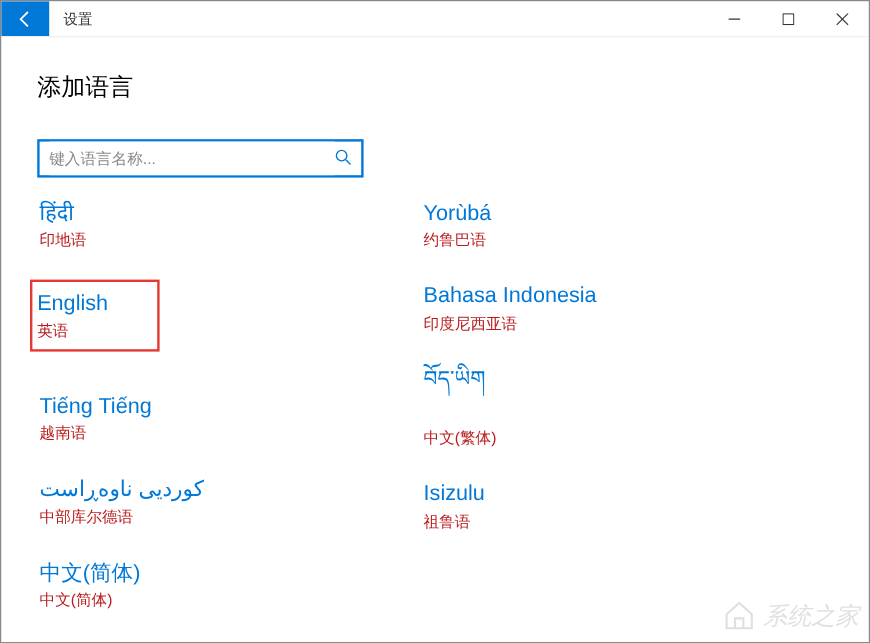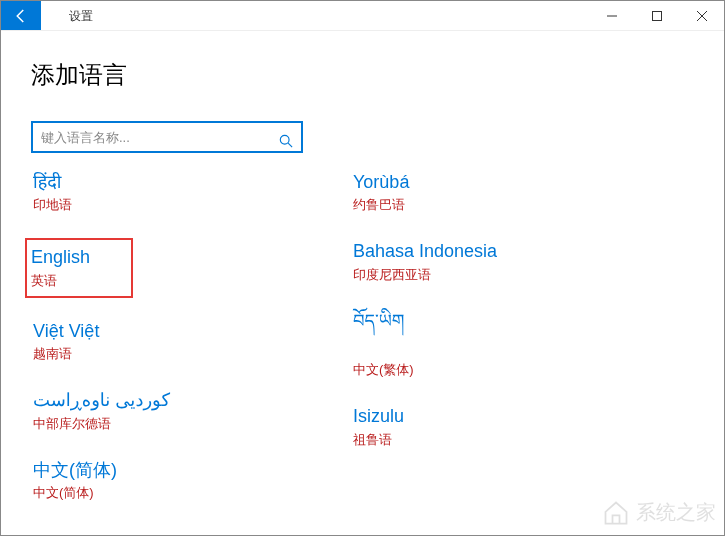--- a/index.html
+++ b/index.html
@@ -1,37 +1,37 @@
 <!DOCTYPE html>
 <html><head>
   <meta charset="utf-8">
   <style>
     * { margin: 0; padding: 0; box-sizing: border-box; font-family: "Microsoft YaHei", "Segoe UI", sans-serif; }
     body { background: #fff; width: 725px; height: 536px; overflow: hidden; position: relative; border: 1px solid #888; }
     .titlebar { height: 30px; display: flex; align-items: stretch; border-bottom: 1px solid #eee; }
     .back-btn { width: 40px; background: #0078d7; display: flex; align-items: center; justify-content: center; cursor: pointer; }
     .back-btn svg { width: 18px; height: 18px; }
-    .title-text { flex: 0 0 auto; padding: 0 28px; font-size: 12px; line-height: 30px; color: #333; }
+    .title-text { flex: 0 0 auto; padding: 0 12px; font-size: 12px; line-height: 30px; color: #333; }
     .spacer { flex: 1; }
     .win-controls { display: flex; }
     .win-btn { width: 45px; display: flex; align-items: center; justify-content: center; cursor: pointer; font-size: 14px; color: #333; }
     .content { padding: 28px 30px 0 30px; }
-    .page-title { font-size: 24px; font-weight: 400; color: #000; margin-bottom: 30px; }
+    .page-title { font-size: 20px; font-weight: 400; color: #000; margin-bottom: 30px; }
     .search-wrap { margin-bottom: 16px; }
-    .search-box { width: 272px; height: 32px; border: 2px solid #0078d7; display: flex; align-items: flex-end; padding: 0 8px; }
+    .search-box { width: 272px; height: 32px; border: 2px solid #0078d7; display: flex; align-items: center; padding: 0 8px; }
     .search-input { flex: 1; border: none; outline: none; font-size: 13px; color: #333; height: 100%; }
     .search-input::placeholder { color: #888; }
     .search-icon { color: #0078d7; font-size: 14px; }
     .lang-columns { display: flex; gap: 60px; }
     .lang-col { flex: 0 0 260px; }
     .lang-item { margin-bottom: 22px; cursor: pointer; padding: 2px; }
     .lang-native { color: #0078d7; font-size: 18px; line-height: 1.3; }
     .lang-local { color: #b91c1c; font-size: 13px; margin-top: 2px; }
-    .highlighted { border: 2px solid #e53935; padding: 6px 10px 6px 4px; margin-left: -6px; margin-bottom: 20px; width: fit-content; min-width: 108px; }
-    .watermark { position: absolute; right: 8px; bottom: 8px; opacity: 0.18; font-size: 20px; color: #555; display: flex; align-items: flex-start; gap: 6px; pointer-events: none; }
+    .highlighted { border: 2px solid #e53935; padding: 6px 10px 6px 4px; margin-left: -6px; margin-bottom: 32px; width: fit-content; min-width: 108px; }
+    .watermark { position: absolute; right: 8px; bottom: 8px; opacity: 0.18; font-size: 20px; color: #555; display: flex; align-items: flex-end; gap: 6px; pointer-events: none; font-style: italic; }
     .watermark svg { width: 28px; height: 28px; }
   </style>
 </head>
 <body>
 
 <div class="titlebar">
   <div class="back-btn">
     <svg viewBox="0 0 24 24">
         <path d="M15 4 L7 12 L15 20" stroke="#fff" stroke-width="2" fill="none"></path>
       </svg>
@@ -77,21 +77,21 @@
     <div class="lang-col" id="col-left">
         <div class="lang-item">
           <div class="lang-native">हिंदी</div>
           <div class="lang-local">印地语</div>
         </div>
         <div class="lang-item highlighted">
           <div class="lang-native">English</div>
           <div class="lang-local">英语</div>
         </div>
         <div class="lang-item">
-          <div class="lang-native">Việt Việt</div>
+          <div class="lang-native">Tiếng Tiếng</div>
           <div class="lang-local">越南语</div>
         </div>
         <div class="lang-item">
           <div class="lang-native">کوردیی ناوەڕاست</div>
           <div class="lang-local">中部库尔德语</div>
         </div>
         <div class="lang-item">
           <div class="lang-native">中文(简体)</div>
           <div class="lang-local">中文(简体)</div>
         </div>

